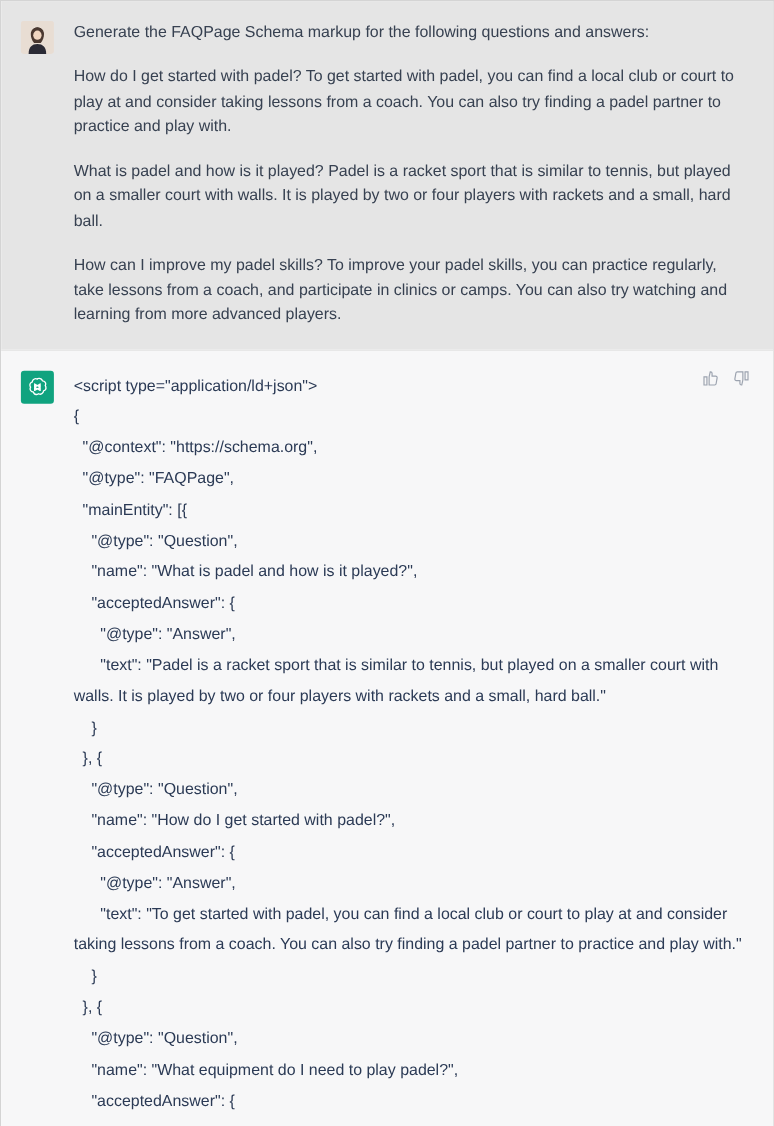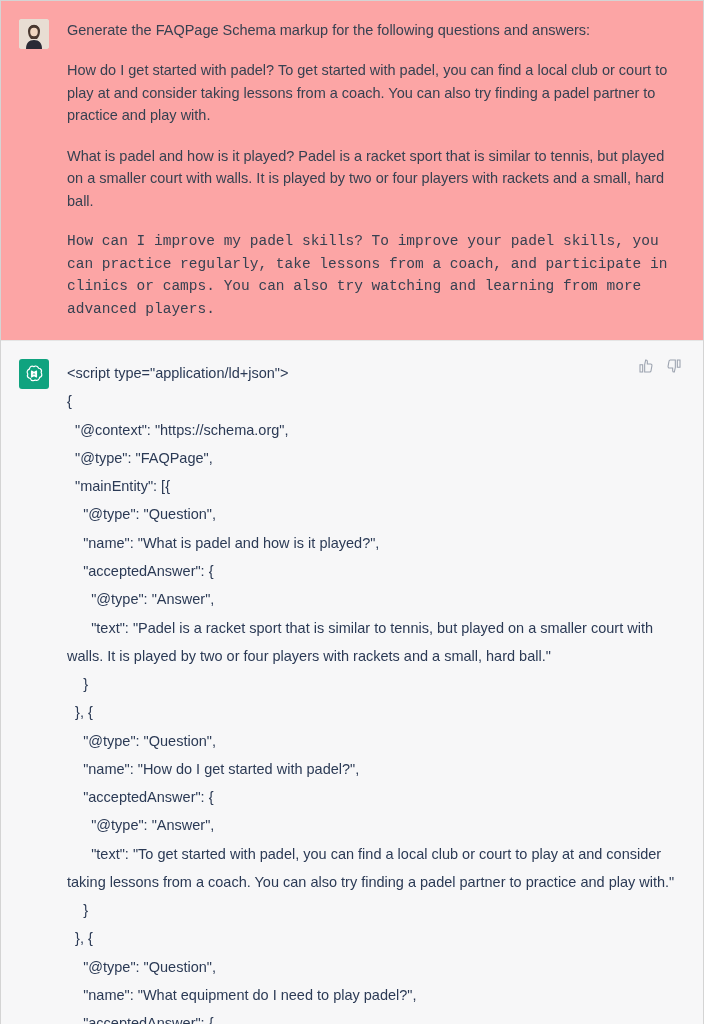--- a/index.html
+++ b/index.html
@@ -15,21 +15,21 @@
     border: 1px solid #d4d4d4;
     background: #fff;
     margin: 0 auto;
     overflow: hidden;
   }
   .message {
     display: flex;
     padding: 18px 22px 20px 18px;
   }
   .message.user {
-    background: #fca5a5;
+    background: #e5e5e5;
   }
   .message.assistant {
     background: #f7f7f8;
     border-top: 1px solid #e5e5e5;
     position: relative;
   }
   .avatar {
     width: 30px;
     height: 30px;
     flex-shrink: 0;
@@ -49,21 +49,21 @@
   }
   .avatar.assistant-av svg { width: 20px; height: 20px; }
   .content {
     flex: 1;
     min-width: 0;
     color: #374151;
   }
   .content p {
     margin-bottom: 18px;
   }
-  .content p:last-child { margin-bottom: 0; font-family: Liberation Mono, monospace; }
+  .content p:last-child { margin-bottom: 0; }
   .code-block {
     font-family: -apple-system, BlinkMacSystemFont, "Segoe UI", Helvetica, Arial, sans-serif;
     color: #2b3a55;
     font-size: 14.5px;
     line-height: 1.95;
     white-space: pre-wrap;
     word-wrap: break-word;
   }
   .feedback {
     position: absolute;

